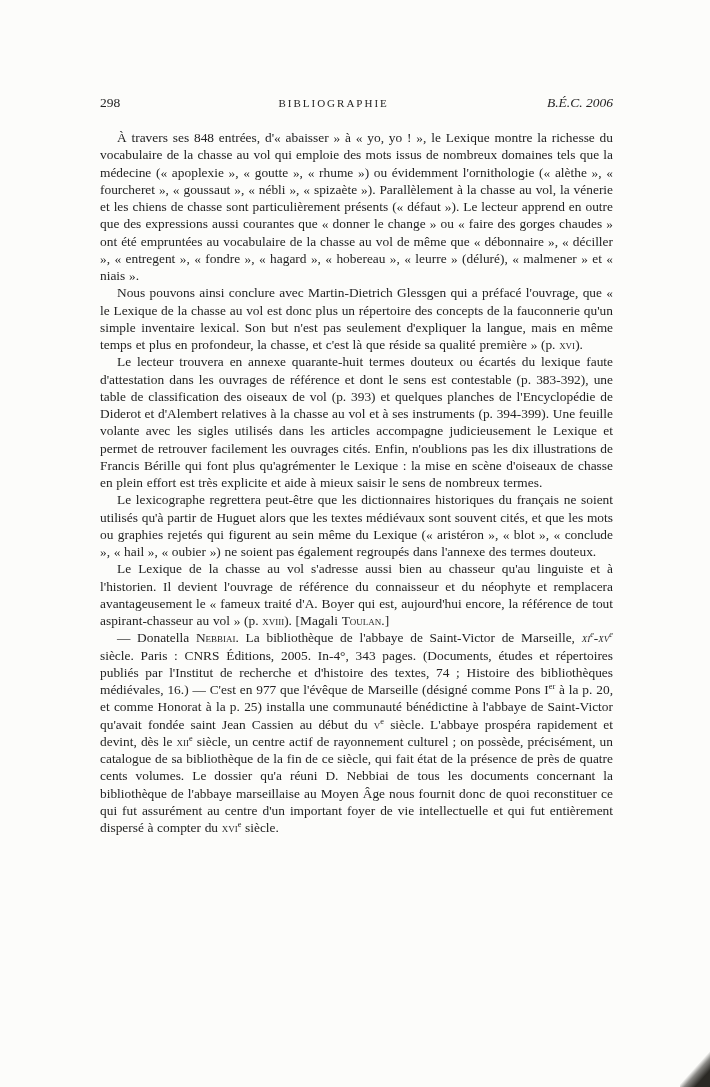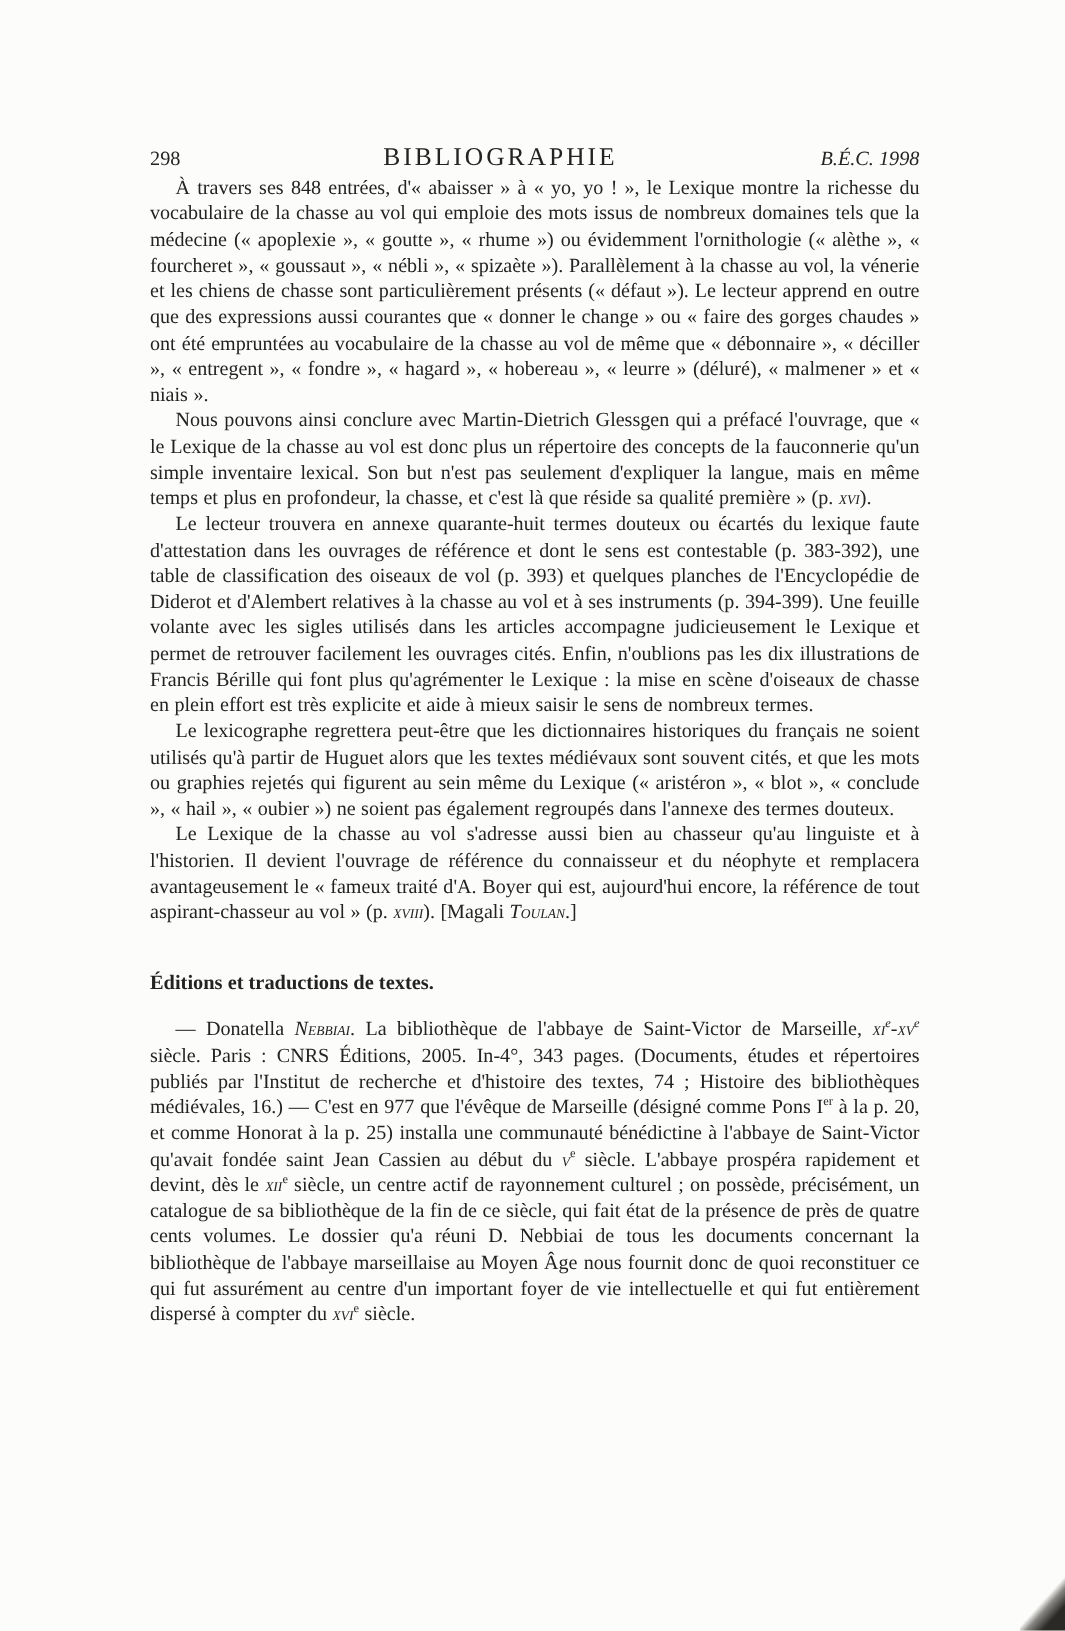--- a/index.html
+++ b/index.html
@@ -17,44 +17,44 @@
   }
   .column {
     position: absolute;
     left: 100px; top: 95px;
     width: 513px;
   }
   .page-header {
     display: flex;
     justify-content: space-between;
     align-items: baseline;
-    margin-bottom: 1px;
+    margin-bottom: 18px;
     font-size: 13.5px;
   }
   .page-number { font-size: 13.5px; }
   .running-title {
-    font-size: 17px;
+    font-size: 11px;
     letter-spacing: 2px;
   }
   .journal-issue { font-style: italic; font-size: 13.5px; }
   p.body {
     margin: 0;
     font-size: 13.4px;
     line-height: 17.25px;
     text-align: justify;
     text-indent: 17px;
     word-spacing: 0.3px;
   }
   h2.section-heading {
     font-size: 13.6px;
     font-weight: bold;
     margin: 31px 0 14px 0;
   }
   .i   { }
-  .sc  { font-variant: small-caps; font-style: italic; }
+  .sc  { font-variant: small-caps; }
   .isc { font-style: italic; font-variant: small-caps; margin-top: 25px; }
   .sup {
     font-size: 0.62em;
     vertical-align: super;
     line-height: 0;
   }
   .isup {
     font-style: italic;
     font-size: 0.62em;
     vertical-align: super;
@@ -69,29 +69,28 @@
 </style>
 </head>
 <body>
 
 <div class="page">
   <div class="column">
 
     <div class="page-header">
       <span class="page-number">298</span>
       <span class="running-title">BIBLIOGRAPHIE</span>
-      <span class="journal-issue">B.É.C. 1998</span>
+      <span class="journal-issue">B.É.C. 2006</span>
     </div>
 
     <p class="body"><span>À travers ses 848 entrées, d'« abaisser » à « yo, yo ! », le </span><span class="i">Lexique</span><span> montre la richesse du vocabulaire de la chasse au vol qui emploie des mots issus de nombreux domaines tels que la médecine (« apoplexie », « goutte », « rhume ») ou évidemment l'ornithologie (« alèthe », « fourcheret », « goussaut », « nébli », « spizaète »). Parallèlement à la chasse au vol, la vénerie et les chiens de chasse sont particulièrement présents (« défaut »). Le lecteur apprend en outre que des expressions aussi courantes que « donner le change » ou « faire des gorges chaudes » ont été empruntées au vocabulaire de la chasse au vol de même que « débonnaire », « déciller », « entregent », « fondre », « hagard », « hobereau », « leurre » (déluré), « malmener » et « niais ».</span></p>
     <p class="body"><span>Nous pouvons ainsi conclure avec Martin-Dietrich Glessgen qui a préfacé l'ouvrage, que « le </span><span class="i">Lexique</span><span> de la chasse au vol est donc plus un répertoire des concepts de la fauconnerie qu'un simple inventaire lexical. Son but n'est pas seulement d'expliquer la langue, mais en même temps et plus en profondeur, la chasse, et c'est là que réside sa qualité première » (p. </span><span class="sc">xvi</span><span>).</span></p>
     <p class="body"><span>Le lecteur trouvera en annexe quarante-huit termes douteux ou écartés du lexique faute d'attestation dans les ouvrages de référence et dont le sens est contestable (p. 383-392), une table de classification des oiseaux de vol (p. 393) et quelques planches de l'</span><span class="i">Encyclopédie</span><span> de Diderot et d'Alembert relatives à la chasse au vol et à ses instruments (p. 394-399). Une feuille volante avec les sigles utilisés dans les articles accompagne judicieusement le </span><span class="i">Lexique</span><span> et permet de retrouver facilement les ouvrages cités. Enfin, n'oublions pas les dix illustrations de Francis Bérille qui font plus qu'agrémenter le </span><span class="i">Lexique</span><span> : la mise en scène d'oiseaux de chasse en plein effort est très explicite et aide à mieux saisir le sens de nombreux termes.</span></p>
     <p class="body"><span>Le lexicographe regrettera peut-être que les dictionnaires historiques du français ne soient utilisés qu'à partir de Huguet alors que les textes médiévaux sont souvent cités, et que les mots ou graphies rejetés qui figurent au sein même du </span><span class="i">Lexique</span><span> (« aristéron », « blot », « conclude », « hail », « oubier ») ne soient pas également regroupés dans l'annexe des termes douteux.</span></p>
     <p class="body"><span>Le </span><span class="i">Lexique de la chasse au vol</span><span> s'adresse aussi bien au chasseur qu'au linguiste et à l'historien. Il devient l'ouvrage de référence du connaisseur et du néophyte et remplacera avantageusement le « fameux traité d'A. Boyer qui est, aujourd'hui encore, la référence de tout aspirant-chasseur au vol » (p. </span><span class="sc">xviii</span><span>). [Magali </span><span class="sc">Toulan</span><span>.]</span></p>
 
-    <h2 class="section-heading">Éditions et traductions de textes.</h2>
 
     <p class="body"><span>— Donatella </span><span class="sc">Nebbiai</span><span>. </span><span class="i">La bibliothèque de l'abbaye de Saint-Victor de Marseille, </span><span class="isc">xi</span><span class="isup">e</span><span class="i">-</span><span class="isc">xv</span><span class="isup">e</span><span class="i"> siècle.</span><span> Paris : CNRS Éditions, 2005. In-4°, 343 pages. (</span><span class="i">Documents, études et répertoires publiés par l'Institut de recherche et d'histoire des textes</span><span>, 74 ; </span><span class="i">Histoire des bibliothèques médiévales</span><span>, 16.) — C'est en 977 que l'évêque de Marseille (désigné comme Pons I</span><span class="sup">er</span><span> à la p. 20, et comme Honorat à la p. 25) installa une communauté bénédictine à l'abbaye de Saint-Victor qu'avait fondée saint Jean Cassien au début du </span><span class="sc">v</span><span class="sup">e</span><span> siècle. L'abbaye prospéra rapidement et devint, dès le </span><span class="sc">xii</span><span class="sup">e</span><span> siècle, un centre actif de rayonnement culturel ; on possède, précisément, un catalogue de sa bibliothèque de la fin de ce siècle, qui fait état de la présence de près de quatre cents volumes. Le dossier qu'a réuni D. Nebbiai de tous les documents concernant la bibliothèque de l'abbaye marseillaise au Moyen Âge nous fournit donc de quoi reconstituer ce qui fut assurément au centre d'un important foyer de vie intellectuelle et qui fut entièrement dispersé à compter du </span><span class="sc">xvi</span><span class="sup">e</span><span> siècle.</span></p>
 
   </div>
 
   <div class="corner-shadow"></div>
 </div>
 
 </body></html>

